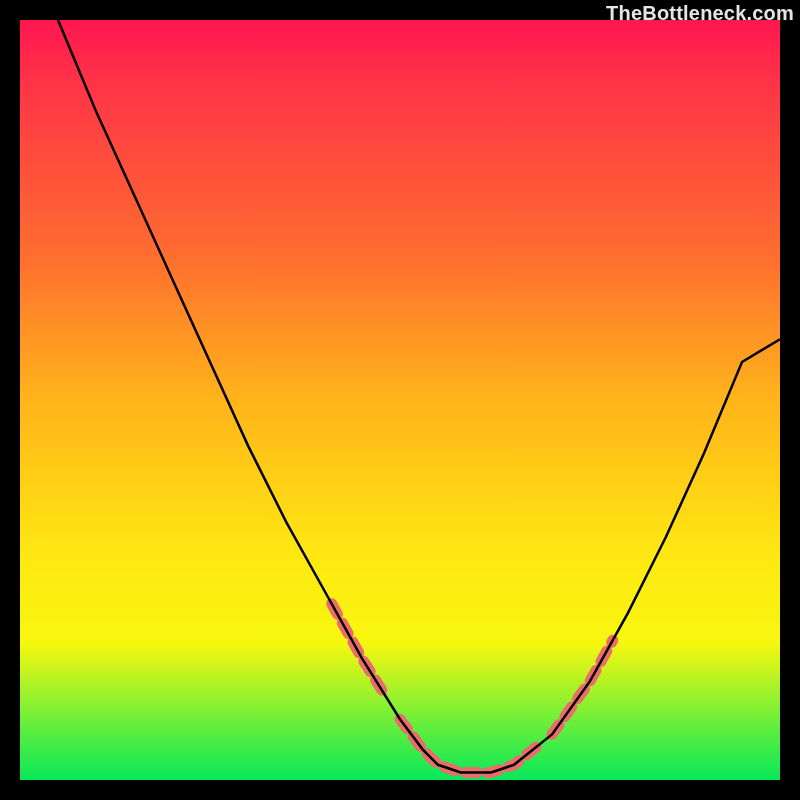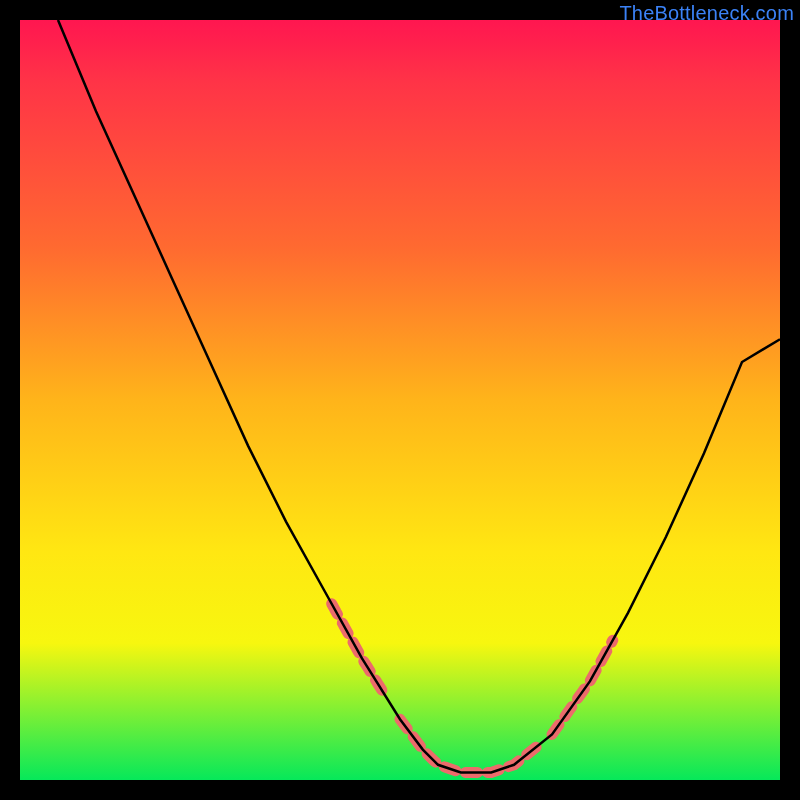--- a/index.html
+++ b/index.html
@@ -34,23 +34,23 @@
       #ffb41a 50%,
       #ffe712 70%,
       #f7f70f 82%,
       #06e85a 100%
     );
   }
   .watermark {
     position: absolute;
     top: 2px;
     right: 6px;
-    color: #3b82f6;
+    color: #e5e5e5;
     font-size: 20px;
-    font-weight: 400;
+    font-weight: 700;
     letter-spacing: 0.2px;
     user-select: none;
   }
   svg.curve {
     position: absolute;
     left: 20px;
     top: 20px;
     width: 760px;
     height: 760px;
     overflow: visible;

